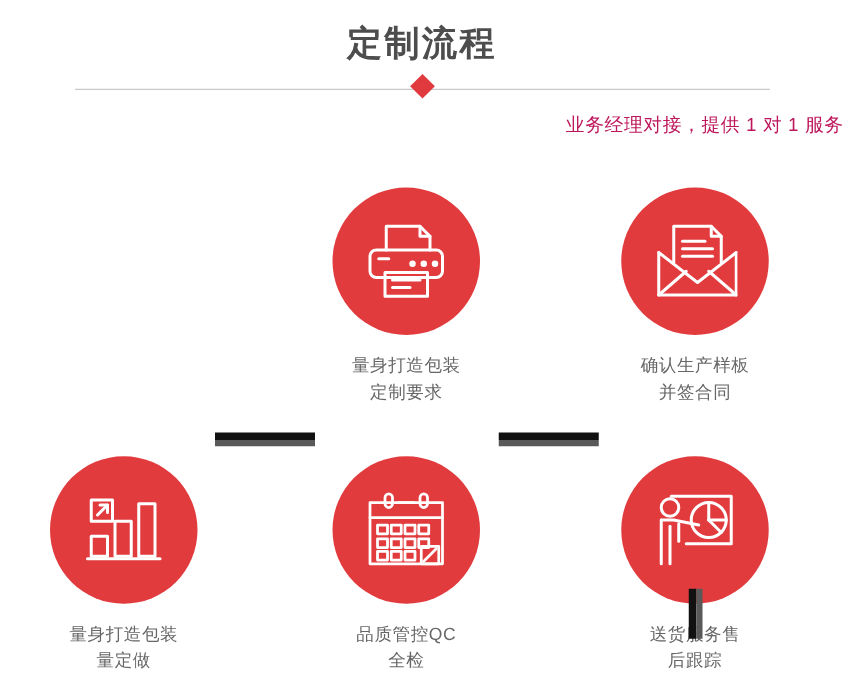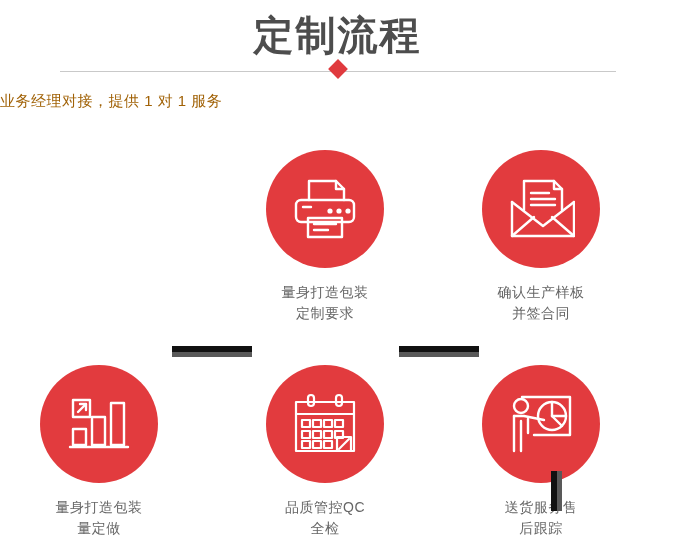--- a/index.html
+++ b/index.html
@@ -29,21 +29,21 @@
     top: 0;
     width: 675px;
     height: 130px;
   }
   .title {
     position: absolute;
     left: 0;
     top: 14px;
     width: 675px;
     text-align: center;
-    font-size: 40px;
+    font-size: 28px;
     font-weight: bold;
     color: #4d4d4d;
     letter-spacing: 2px;
     line-height: 42px;
   }
   .divider-wrap {
     position: absolute;
     left: 60px;
     top: 71px;
     width: 556px;
@@ -64,43 +64,43 @@
     width: 14px;
     height: 14px;
     background: #e03a3e;
     transform: rotate(45deg);
   }
   .subtitle {
     position: absolute;
     left: 0;
     top: 90px;
     width: 675px;
-    text-align: left;
+    text-align: right;
     font-size: 15px;
-    color: #a16207;
+    color: #be185d;
     line-height: 22px;
     letter-spacing: 0.5px;
   }
 
   
   .steps {
     position: absolute;
     left: 0;
     top: 140px;
     width: 675px;
     height: 410px;
   }
   .step {
     position: absolute;
     width: 170px;
     text-align: center;
   }
   .step.col1 { left: 14px; }
   .step.col2 { left: 240px; }
-  .step.col3 { left: 456px; }
+  .step.col3 { left: 471px; }
   .step.row1 { top: 10px; }
   .step.row2 { top: 225px; }
 
   .circle {
     width: 118px;
     height: 118px;
     border-radius: 50%;
     background: #e23b3e;
     margin: 0 auto;
     display: flex;

